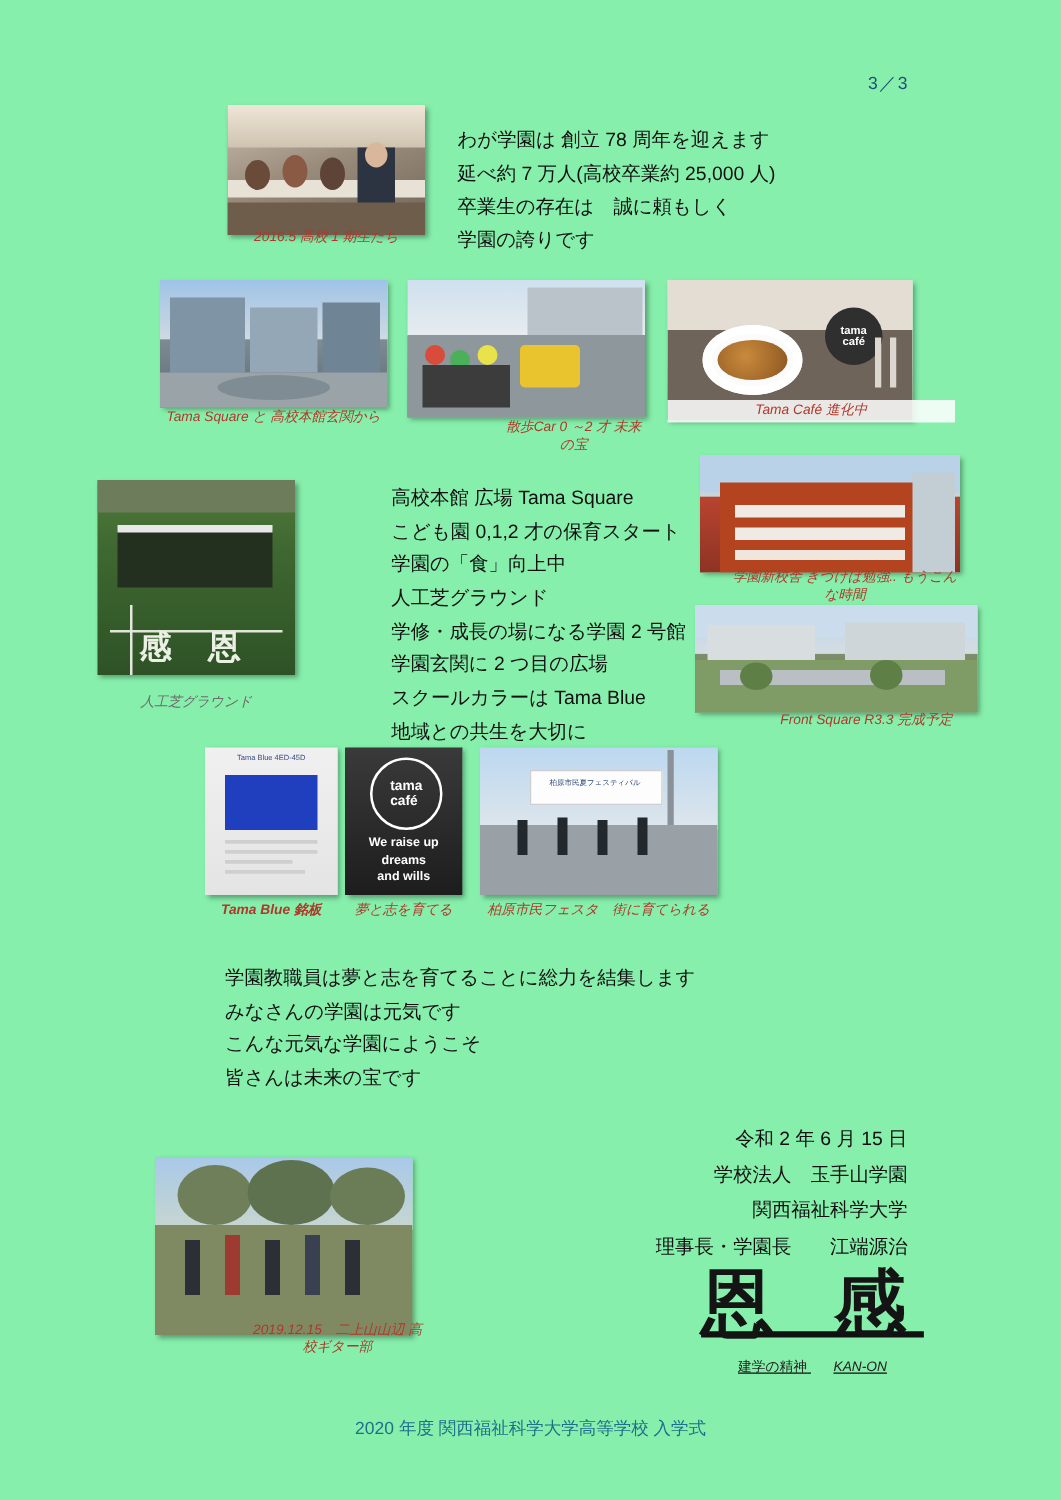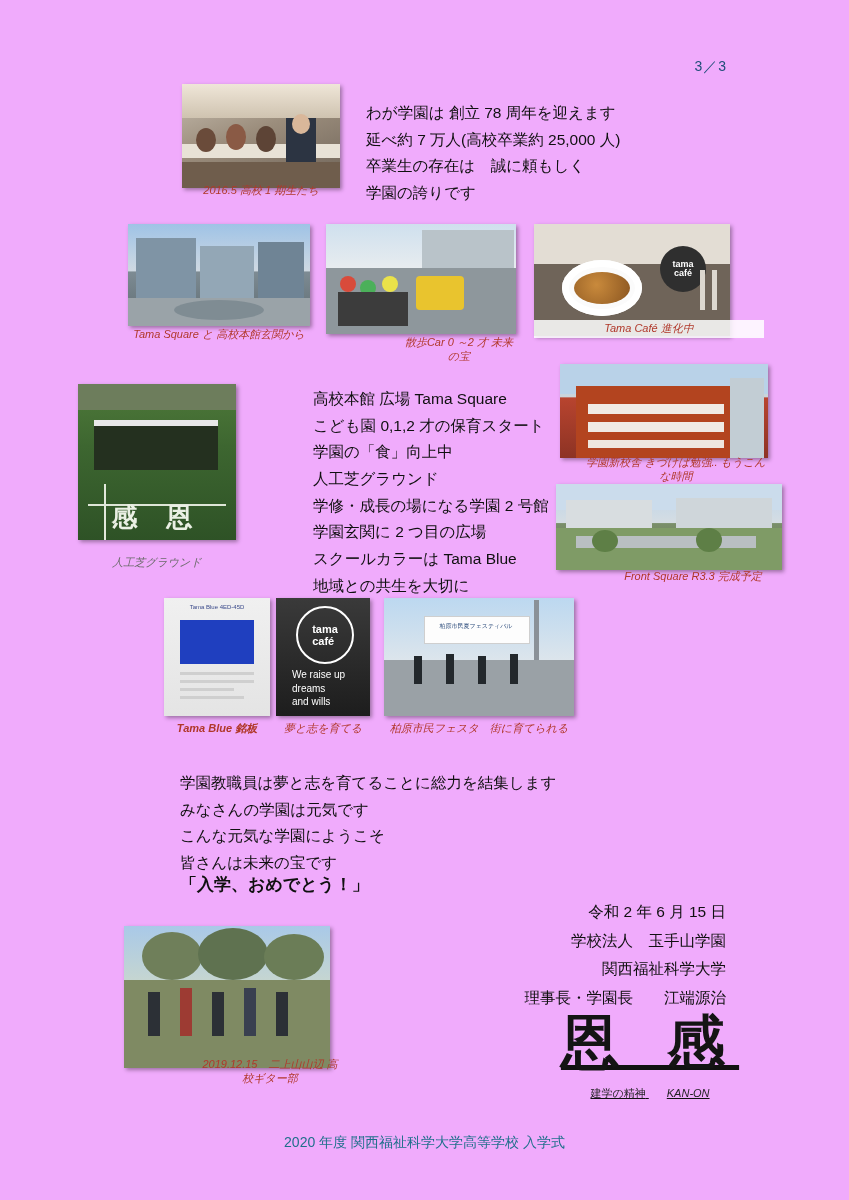--- a/index.html
+++ b/index.html
@@ -9,21 +9,21 @@
   }
   body {
     font-family: "Liberation Sans", sans-serif;
     color: #111111;
   }
   .page {
     position: relative;
     width: 849px;
     height: 1200px;
     overflow: hidden;
-    background: #f0abfc;
+    background: #86efac;
   }
   .pagenum {
     position: absolute;
     top: 58px;
     right: 122px;
     font-size: 14px;
     color: #1f4e79;
     letter-spacing: 1px;
   }
 
@@ -239,21 +239,21 @@
     <div class="blue-rect" style="left:16px;top:22px;width:74px;height:44px;"></div>
     <div class="bar" style="left:16px;top:74px;width:74px;height:3px;background:#cfcfcf;"></div>
     <div class="bar" style="left:16px;top:82px;width:74px;height:3px;background:#cfcfcf;"></div>
     <div class="bar" style="left:16px;top:90px;width:54px;height:3px;background:#cfcfcf;"></div>
     <div class="bar" style="left:16px;top:98px;width:64px;height:3px;background:#cfcfcf;"></div>
   </div>
   <div class="cap" style="left:150px; top:722px; width:134px; font-weight:bold;">Tama Blue 銘板</div>
 
   <div class="photo g9" style="left:276px; top:598px; width:94px; height:118px;">
     <div style="position:absolute;left:20px;top:8px;width:54px;height:54px;border-radius:50%;border:2px solid #ffffff;color:#fff;font-size:11px;font-weight:bold;display:flex;align-items:center;justify-content:center;flex-direction:column;line-height:1.1;">tama<br>café</div>
-    <div style="position:absolute;left:0;right:0;top:70px;color:#fff;font-size:10px;font-weight:normal;line-height:1.35;white-space:pre-line;margin-left:16px;">We raise up
+    <div style="position:absolute;left:0;right:0;top:70px;text-align:center;color:#fff;font-size:10px;font-weight:bold;line-height:1.35;white-space:pre-line;">We raise up
 dreams
 and wills</div>
   </div>
   <div class="cap" style="left:268px; top:722px; width:110px;">夢と志を育てる</div>
 
   <div class="photo g10" style="left:384px; top:598px; width:190px; height:118px;">
     <div class="bar" style="left:0;top:0;right:0;height:62px;background:linear-gradient(180deg,#bcd8f0,#dce5ec);"></div>
     <div class="sign-white" style="left:40px;top:18px;width:104px;height:26px;"></div>
     <div style="position:absolute;left:40px;top:24px;width:104px;text-align:center;font-size:6px;color:#2a4a7a;">柏原市民夏フェスティバル</div>
     <div class="bar" style="left:150px;top:2px;width:5px;height:70px;background:#8a9198;"></div>
@@ -262,21 +262,20 @@
     <div class="bar" style="left:62px;top:56px;width:8px;height:30px;background:#23282c;"></div>
     <div class="bar" style="left:94px;top:58px;width:8px;height:28px;background:#23282c;"></div>
     <div class="bar" style="left:126px;top:56px;width:8px;height:30px;background:#23282c;"></div>
   </div>
   <div class="cap" style="left:384px; top:722px; width:190px;">柏原市民フェスタ　街に育てられる</div>
 
   <div class="tblock center" style="left:180px; top:770px; width:480px;">学園教職員は夢と志を育てることに総力を結集します
 みなさんの学園は元気です
 こんな元気な学園にようこそ
 皆さんは未来の宝です</div>
-  <div class="tblock center bold" style="left:180px; top:870px; width:480px; font-size:17px;">「入学、おめでとう！」</div>
 
   <div class="tblock right" style="left:400px; top:898px; width:326px; line-height:1.85;">令和 2 年 6 月 15 日
 学校法人　玉手山学園
 関西福祉科学大学
 理事長・学園長　　江端源治</div>
 
   <div class="kanji-wrap" style="left:540px; top:1004px; width:220px;">
     <div class="kanji">恩 感</div>
     <div class="kanji-cap">
       <span>建学の精神</span>

